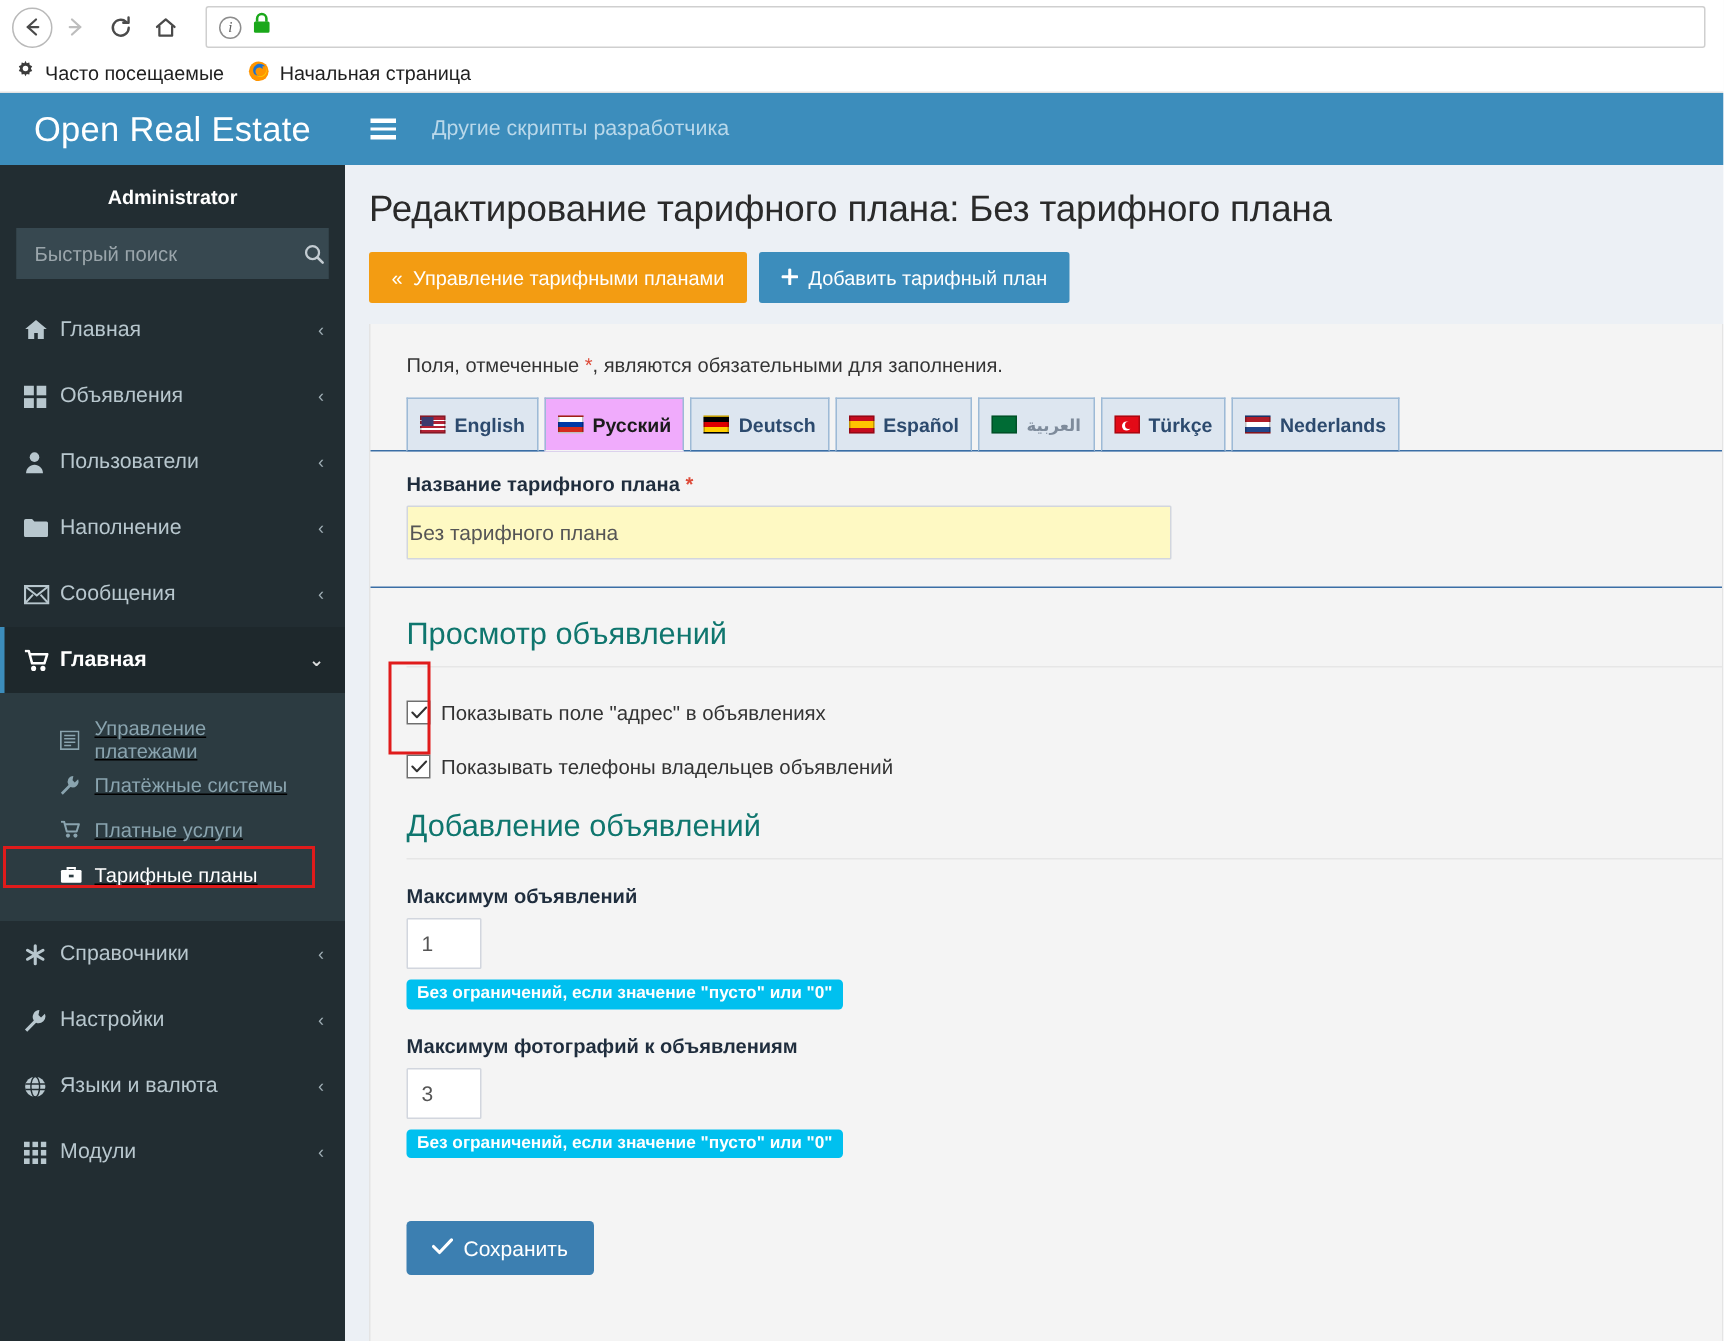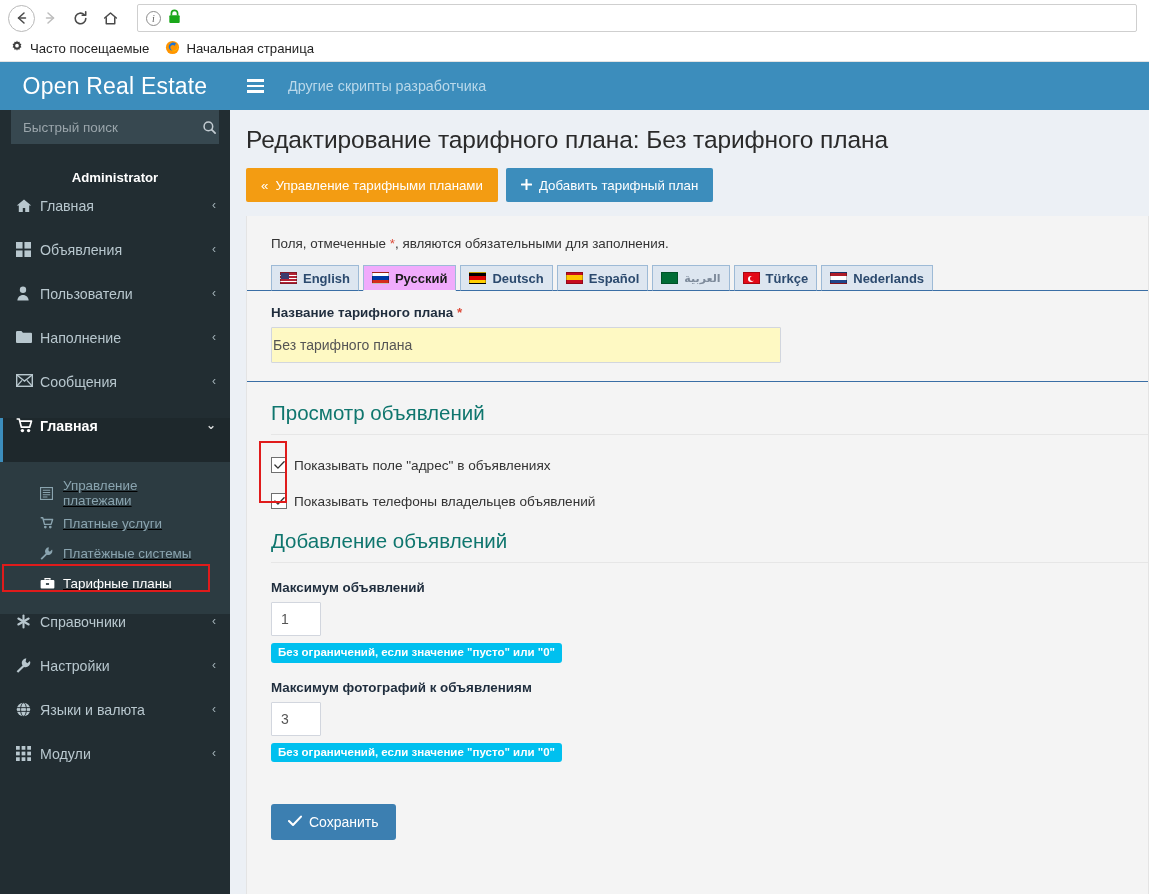--- a/index.html
+++ b/index.html
@@ -147,21 +147,21 @@
   #search-input::placeholder { color: #9aa5ab; opacity: 1; }
   #search-btn {
     background: transparent; border: 0; padding: 0;
     color: #c3ccd2; cursor: pointer;
     display: flex; align-items: center;
   }
 
   .menu { list-style: none; margin: 0; padding: 0; }
   .menu-item {
     display: flex;
-    align-items: flex-start;
+    align-items: center;
     height: 44px;
     padding: 0 14px 0 16px;
     color: #b8c7ce;
     font-size: 14.2px;
     position: relative;
     cursor: pointer;
   }
   .menu-item .mi-icon {
     width: 24px;
     flex: 0 0 24px;
@@ -286,21 +286,21 @@
   #lang-tabs {
     display: flex;
     align-items: flex-end;
     gap: 4px;
     padding-left: 24px;
     position: relative;
     z-index: 2;
   }
   .lang-tab {
     display: flex; align-items: center; gap: 6px;
-    height: 26px;
+    height: 36px;
     padding: 0 8px;
     background: #dde6f0;
     border: 1px solid #9dbad6;
     border-bottom: 1px solid #3a6ea5;
     font-size: 13px;
     font-weight: bold;
     color: #2c4a6e;
     cursor: pointer;
     white-space: nowrap;
   }
@@ -456,34 +456,34 @@
       </span>
       <span>Начальная страница</span>
     </div>
   </div>
 </div>
 
 <div id="app">
 
   <aside id="sidebar">
     <div id="logo">Open Real Estate</div>
+    <div id="user-panel">Administrator</div>
+
     <div id="search-wrap">
       <div id="search-box">
         <input id="search-input" type="text" value="" placeholder="Быстрый поиск" style="">
         <button id="search-btn">
           <svg width="15" height="15" viewBox="0 0 16 16">
             <circle cx="6.8" cy="6.8" r="4.6" fill="none" stroke="#c3ccd2" stroke-width="1.6"></circle>
             <path d="M10.3 10.3 L14 14" stroke="#c3ccd2" stroke-width="1.8" stroke-linecap="round"></path>
           </svg>
         </button>
       </div>
     </div>
 
-    <div id="user-panel">Administrator</div>
-
     <ul class="menu">
 
       <li class="menu-item">
         <span class="mi-icon">
           <svg width="16" height="16" viewBox="0 0 16 16">
               <path fill="currentColor" d="M8 1.4 0.8 7.4h2V14h4v-4h2.4v4h4V7.4h2z"></path>
             </svg>
         </span>
         <span class="mi-label">Главная</span>
         <span class="mi-arrow">‹</span>
@@ -553,35 +553,35 @@
         <span class="smi-icon">
           <svg width="13" height="13" viewBox="0 0 14 14">
               <rect x="0.6" y="0.6" width="12.8" height="12.8" fill="none" stroke="currentColor" stroke-width="1.2"></rect>
               <path d="M3 3.6h8M3 6h8M3 8.4h8M3 10.8h5" stroke="currentColor" stroke-width="1.1"></path>
             </svg>
         </span>
         <span>Управление платежами</span>
       </li>
       <li class="submenu-item">
         <span class="smi-icon">
+          <svg width="13" height="13" viewBox="0 0 14 14">
+              <path fill="currentColor" d="M9.6 0.3a4.3 4.3 0 0 0-3.5 6.6L0.6 12.4l1.4 1.4 5.5-5.5a4.3 4.3 0 0 0 5.5-5.6L10.6 5 9 3.4z"></path>
+            </svg>
+        </span>
+        <span>Платёжные системы</span>
+      </li>
+      <li class="submenu-item">
+        <span class="smi-icon">
           <svg width="14" height="12" viewBox="0 0 17 15">
               <path d="M0.6 1h2.6l2.2 8.2h8.2l1.9-6.1H4.4" fill="none" stroke="currentColor" stroke-width="1.7" stroke-linejoin="round"></path>
               <circle cx="6.4" cy="12.6" r="1.7" fill="currentColor"></circle>
               <circle cx="12.6" cy="12.6" r="1.7" fill="currentColor"></circle>
             </svg>
         </span>
         <span>Платные услуги</span>
-      </li>
-      <li class="submenu-item">
-        <span class="smi-icon">
-          <svg width="13" height="13" viewBox="0 0 14 14">
-              <path fill="currentColor" d="M9.6 0.3a4.3 4.3 0 0 0-3.5 6.6L0.6 12.4l1.4 1.4 5.5-5.5a4.3 4.3 0 0 0 5.5-5.6L10.6 5 9 3.4z"></path>
-            </svg>
-        </span>
-        <span>Платёжные системы</span>
       </li>
       <li class="submenu-item active">
         <span class="smi-icon">
           <svg width="15" height="13" viewBox="0 0 16 14">
               <path d="M5.4 3V1.8h5.2V3" fill="none" stroke="currentColor" stroke-width="1.5"></path>
               <rect x="0.6" y="3.2" width="14.8" height="9.2" rx="1" fill="currentColor"></rect>
               <rect x="6.3" y="6.6" width="3.4" height="1.9" fill="#2c3b41"></rect>
             </svg>
         </span>
         <span>Тарифные планы</span>

